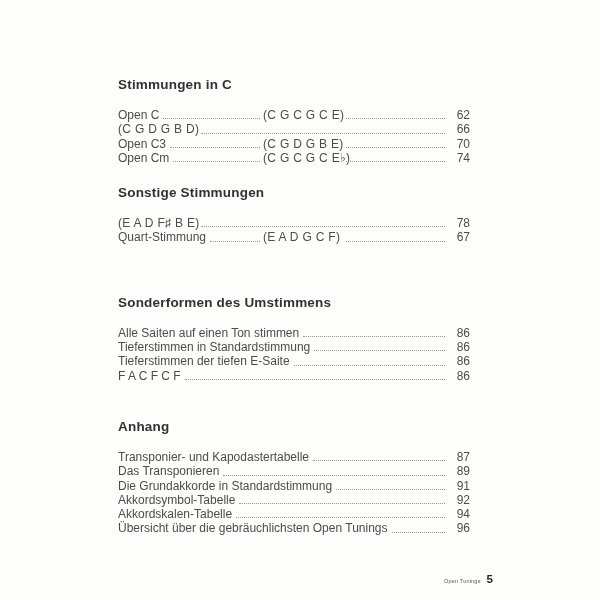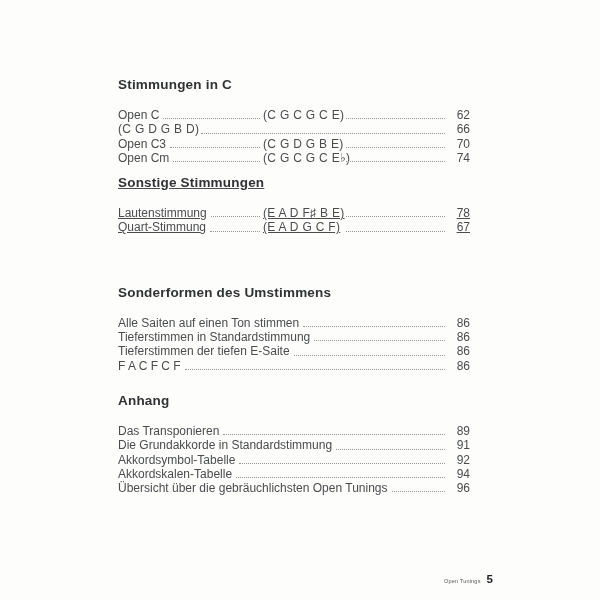--- a/index.html
+++ b/index.html
@@ -31,23 +31,23 @@
     width: 352px;
   }
   .section .heading {
     font-size: 13.5px;
     line-height: 14px;
     font-weight: bold;
     color: var(--heading-color);
     letter-spacing: 0.2px;
     margin-bottom: 16px;
   }
-  .section-2 { margin-top: 11px; text-decoration: underline; }
+  .section-2 { margin-top: 21px; }
   .section-3 { margin-top: 51px; }
-  .section-4 { margin-top: 21px; }
+  .section-4 { margin-top: 37px; }
   .row {
     display: flex;
     align-items: baseline;
     font-size: 12px;
     line-height: 14.3px;
     white-space: nowrap;
   }
   .label-wrap {
     display: flex;
     align-items: baseline;
@@ -139,24 +139,20 @@
     <span class="leader leader2"></span>
     <span class="pagenum">74</span>
   </div>
 </div>
   </section>
 
   <section class="section section-2">
     <h2 class="heading">Sonstige Stimmungen</h2>
     <div class="rows">
   <div class="row">
-    <span class="label-wrap">
-      <span class="label">Lautenstimmung</span>
-      <span class="leader"></span>
-    </span>
     <span class="tuning">(E A D F♯ B E)</span>
     <span class="leader leader2"></span>
     <span class="pagenum">78</span>
   </div>
 
   <div class="row">
     <span class="label-wrap">
       <span class="label">Quart-Stimmung</span>
       <span class="leader"></span>
     </span>
@@ -204,20 +200,28 @@
     </span>
 
     <span class="pagenum">86</span>
   </div>
 </div>
   </section>
 
   <section class="section section-4">
     <h2 class="heading">Anhang</h2>
     <div class="rows">
+  <div class="row no-tuning">
+    <span class="label-wrap">
+      <span class="label">Transponier- und Kapodastertabelle</span>
+      <span class="leader"></span>
+    </span>
+
+    <span class="pagenum">87</span>
+  </div>
 
 
   <div class="row no-tuning">
     <span class="label-wrap">
       <span class="label">Das Transponieren</span>
       <span class="leader"></span>
     </span>
 
     <span class="pagenum">89</span>
   </div>

